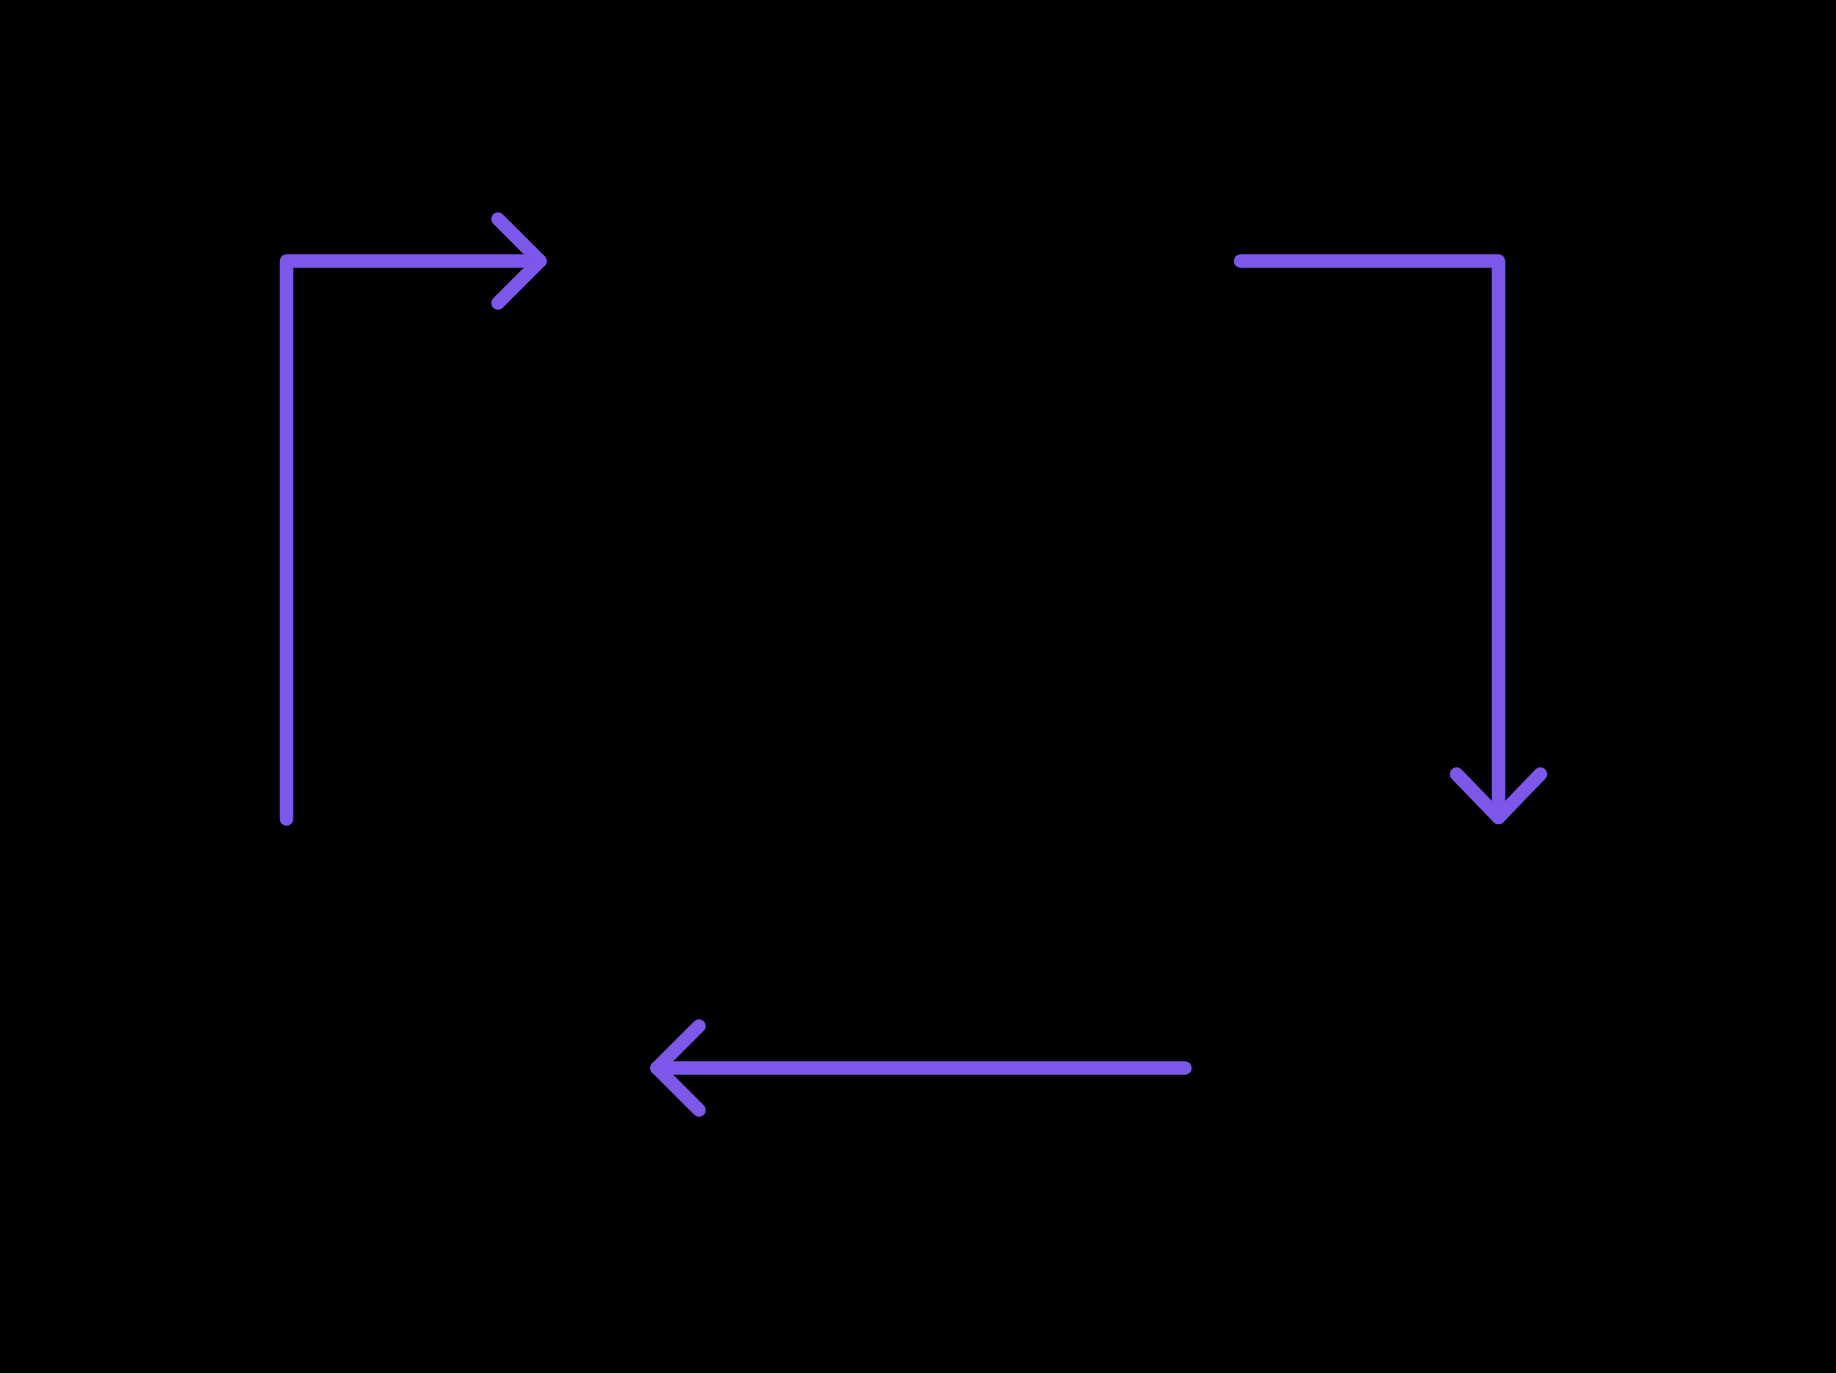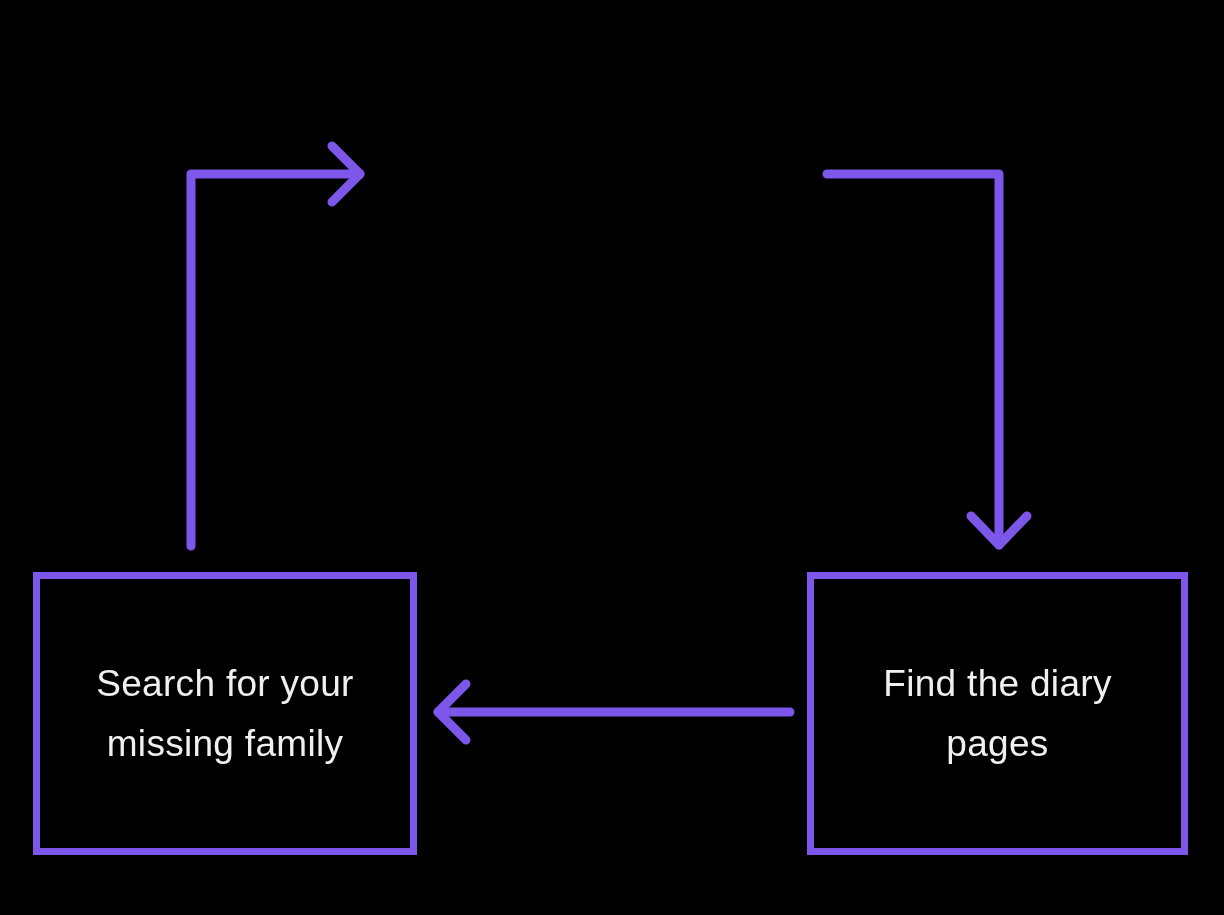--- a/index.html
+++ b/index.html
@@ -53,27 +53,21 @@
     stroke-linecap: round;
     stroke-linejoin: round;
   }
 </style>
 </head>
 <body>
 
 <div class="canvas">
 
 
-  <div class="node node-search">
-    <span>Search for your missing family</span>
-  </div>
 
-  <div class="node node-find">
-    <span>Find the diary pages</span>
-  </div>
 
   <svg class="connectors" viewBox="0 0 1224 915">
 
     <g>
       <path d="M827,174 H999 V545"></path>
       <path d="M971,516 L999,545 L1027,516"></path>
     </g>
 
     <g>
       <path d="M790,712 H438"></path>

